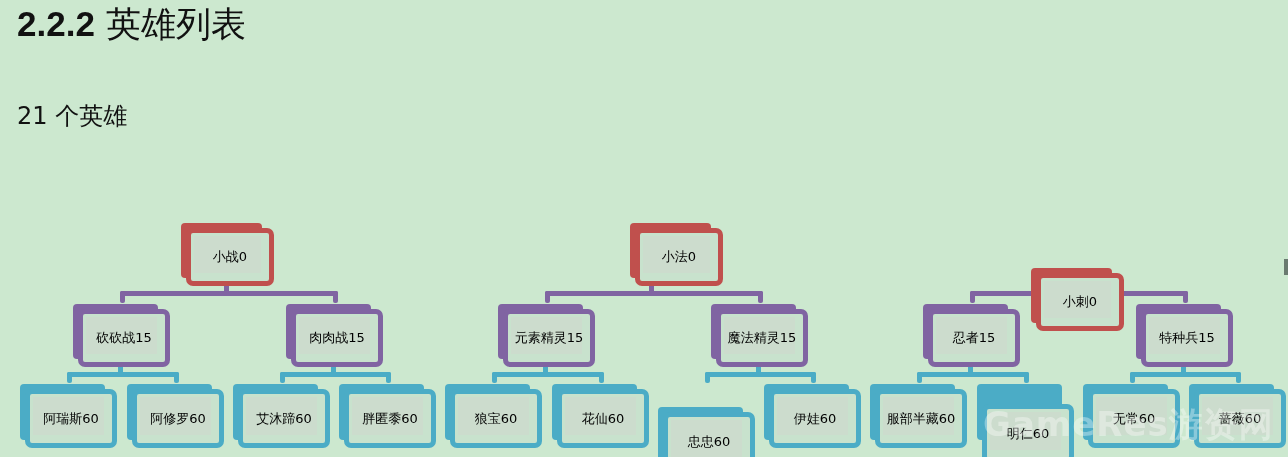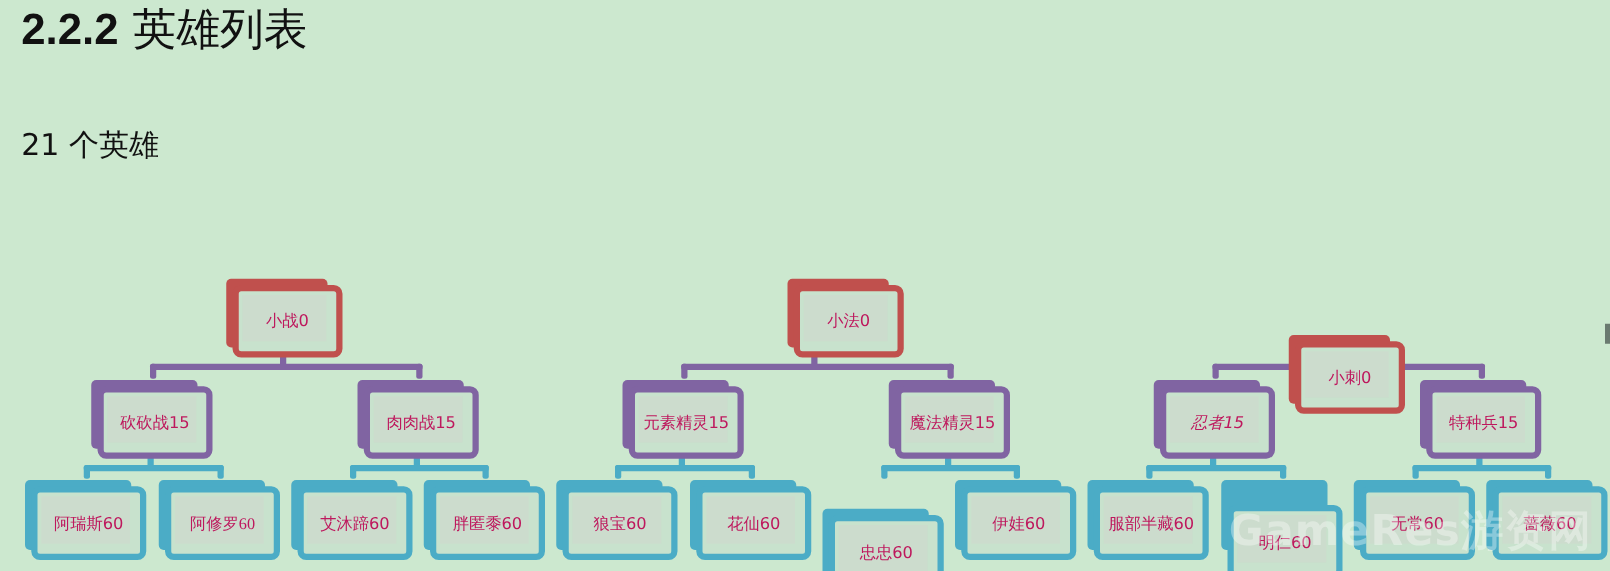--- a/index.html
+++ b/index.html
@@ -28,21 +28,21 @@
     position: absolute; box-sizing: border-box; border-radius: 7px;
     border-style: solid; border-width: 5px; background: #c8e2cd;
   }
   .node .inner {
     position: absolute; left: 3px; top: 3px; right: 8px; bottom: 8px;
     background: rgba(205,218,205,0.85);
   }
   .node .label {
     position: absolute; left: 0; right: 0; top: 0; bottom: 0;
     display: flex; align-items: center; justify-content: center;
-    font-size: 13px; white-space: nowrap; color: #be185d;
+    font-size: 13px; white-space: nowrap; color: #000000;
   }
   .connector { position: absolute; }
   .scroll-nub {
     position: absolute; left: 1284px; top: 259px; width: 4px; height: 16px;
     background: #6a7a70;
   }
   .watermark {
     position: absolute; left: 983px; top: 402px;
     font-size: 34px; font-weight: bold; color: rgba(255,255,255,0.35);
     font-family: "DejaVu Sans", sans-serif; white-space: nowrap; letter-spacing: 1px;
@@ -79,21 +79,21 @@
     </div>
     <div class="node" style="left: 20px; top: 384px; width: 97px; height: 64px; text-align: right;">
       <div class="back" style="width: 85px; height: 56px; background: rgb(75, 172, 198);"></div>
       <div class="front" style="left: 5px; top: 5px; width: 92px; height: 59px; border-color: rgb(75, 172, 198);">
         <div class="inner"></div>
         <div class="label">阿瑞斯60</div>
       </div>
     </div>
     <div class="node" style="left: 127px; top: 384px; width: 97px; height: 64px;">
       <div class="back" style="width: 85px; height: 56px; background: rgb(75, 172, 198);"></div>
-      <div class="front" style="left: 5px; top: 5px; width: 92px; height: 59px; border-color: rgb(75, 172, 198); font-family: Liberation Serif, serif;">
+      <div class="front" style="left: 5px; top: 5px; width: 92px; height: 59px; border-color: rgb(75, 172, 198);">
         <div class="inner"></div>
         <div class="label">阿修罗60</div>
       </div>
     </div>
     <div class="connector" style="left: 331px; top: 365px; width: 5px; height: 10px; background: rgb(75, 172, 198); border-radius: 2px;"></div>
     <div class="connector" style="left: 280px; top: 372px; width: 111px; height: 5px; background: rgb(75, 172, 198); border-radius: 2px;"></div>
     <div class="connector" style="left: 280px; top: 372px; width: 5px; height: 11px; background: rgb(75, 172, 198); border-radius: 2px;"></div>
     <div class="connector" style="left: 386px; top: 372px; width: 5px; height: 11px; background: rgb(75, 172, 198); border-radius: 2px;"></div>
     <div class="node" style="left: 286px; top: 304px; width: 86px; height: 63px;">
       <div class="back" style="width: 85px; height: 55px; background: rgb(128, 100, 162);"></div>
@@ -185,21 +185,21 @@
       <div class="back" style="width: 81px; height: 55px; background: rgb(192, 80, 77);"></div>
       <div class="front" style="left: 5px; top: 5px; width: 88px; height: 58px; border-color: rgb(192, 80, 77);">
         <div class="inner"></div>
         <div class="label">小刺0</div>
       </div>
     </div>
     <div class="connector" style="left: 968px; top: 365px; width: 5px; height: 10px; background: rgb(75, 172, 198); border-radius: 2px;"></div>
     <div class="connector" style="left: 917px; top: 372px; width: 112px; height: 5px; background: rgb(75, 172, 198); border-radius: 2px;"></div>
     <div class="connector" style="left: 917px; top: 372px; width: 5px; height: 11px; background: rgb(75, 172, 198); border-radius: 2px;"></div>
     <div class="connector" style="left: 1024px; top: 372px; width: 5px; height: 11px; background: rgb(75, 172, 198); border-radius: 2px;"></div>
-    <div class="node" style="left: 923px; top: 304px; width: 97px; height: 63px; font-style: italic;">
+    <div class="node" style="left: 923px; top: 304px; width: 97px; height: 63px;">
       <div class="back" style="width: 85px; height: 55px; background: rgb(128, 100, 162);"></div>
       <div class="front" style="left: 5px; top: 5px; width: 92px; height: 58px; border-color: rgb(128, 100, 162);">
         <div class="inner"></div>
         <div class="label">忍者15</div>
       </div>
     </div>
     <div class="node" style="left: 870px; top: 384px; width: 97px; height: 56px; padding-left: 44px;">
       <div class="back" style="width: 85px; height: 56px; background: rgb(75, 172, 198);"></div>
       <div class="front" style="left: 5px; top: 5px; width: 92px; height: 59px; border-color: rgb(75, 172, 198);">
         <div class="inner"></div>

